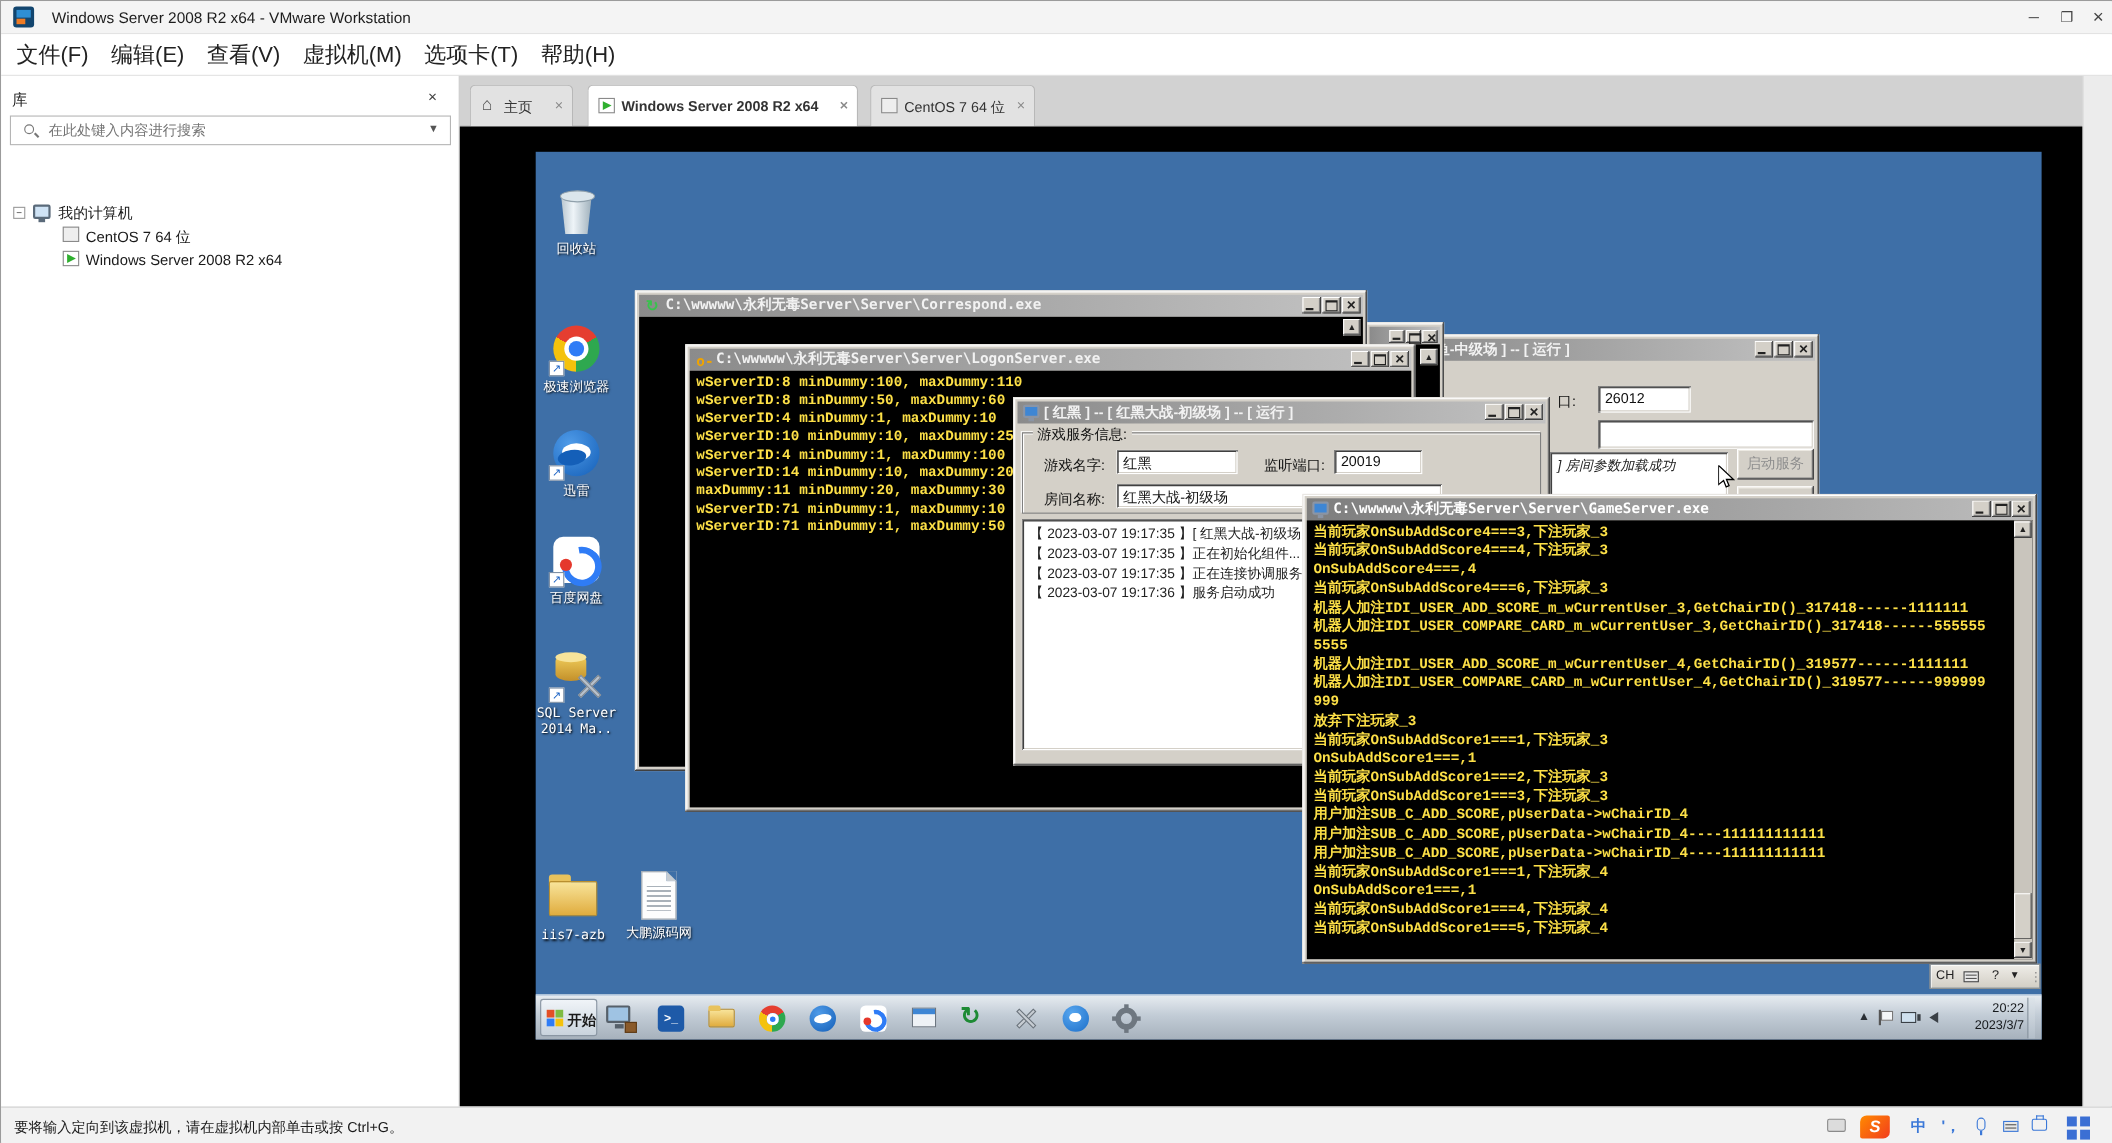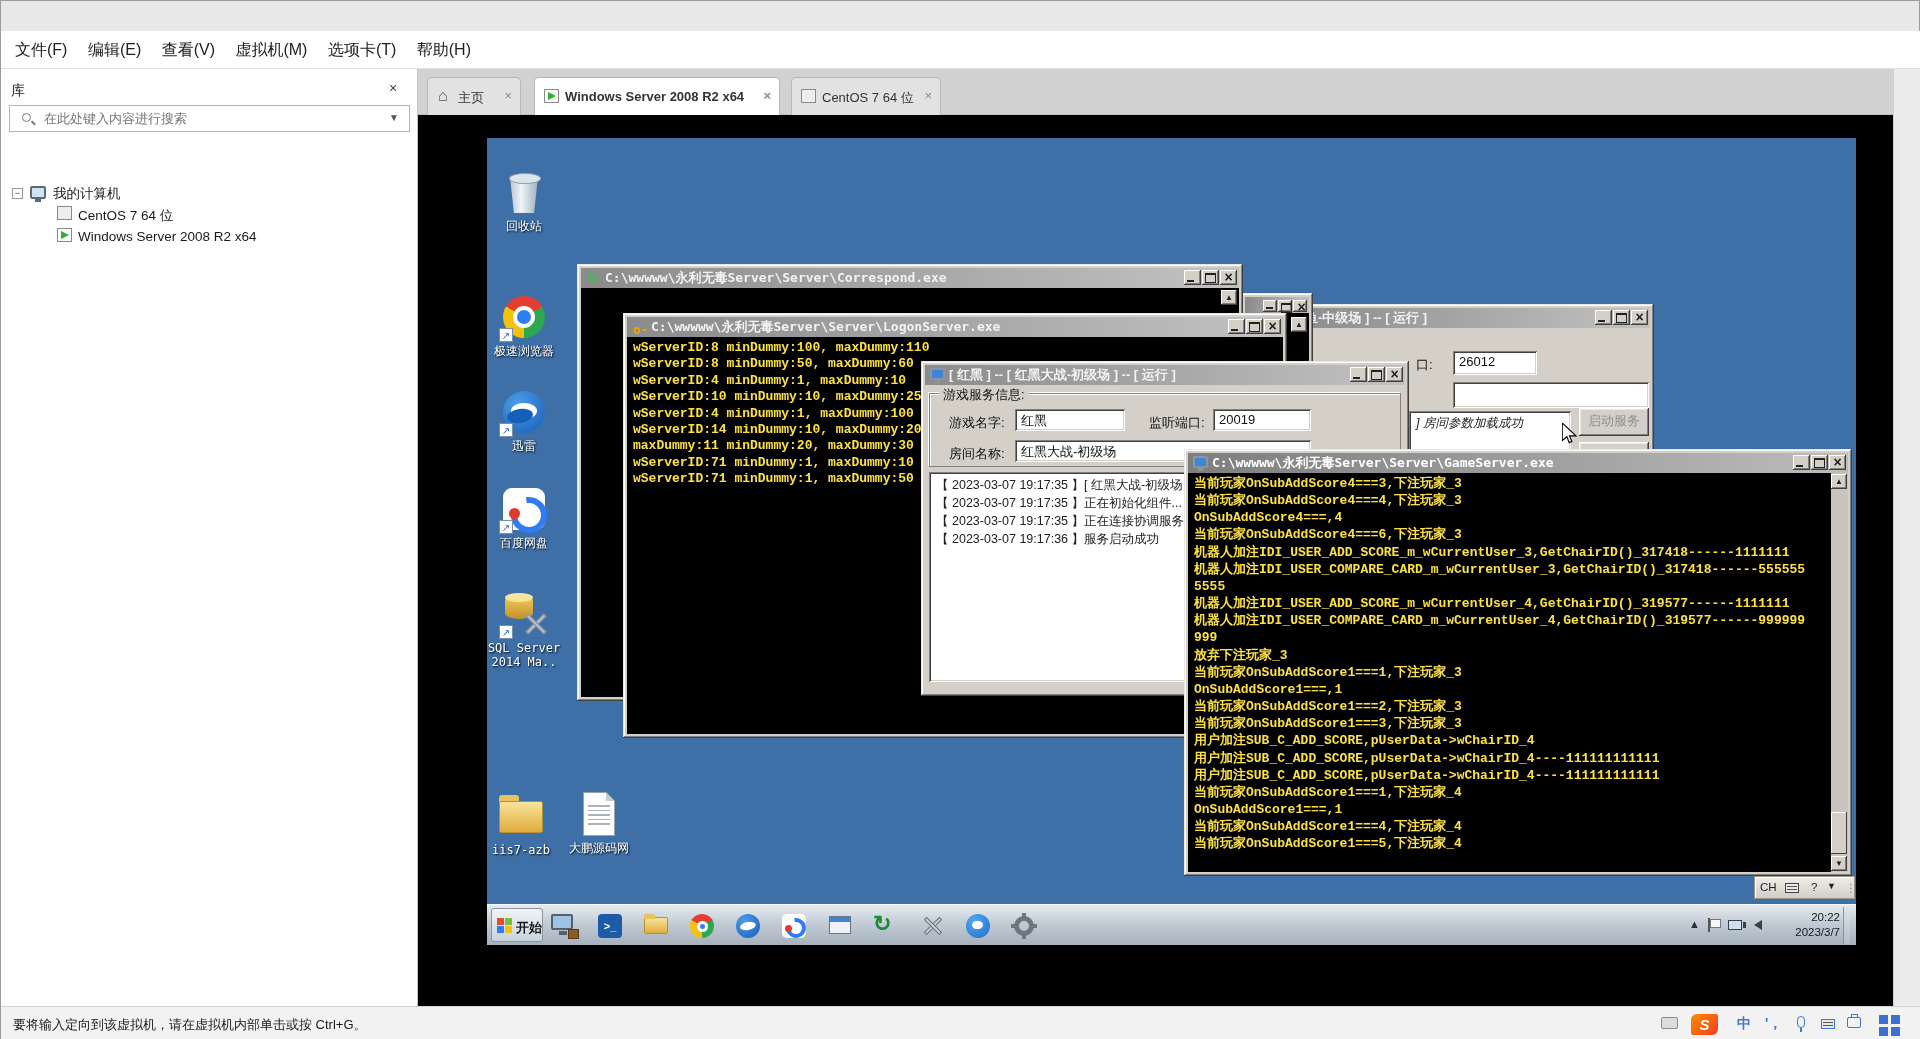--- a/index.html
+++ b/index.html
@@ -9,21 +9,21 @@
 
   
   #vm-titlebar { left:0; top:0; width:1920px; height:30px; background:#f4f4f4; border-bottom:1px solid #e3e3e3; }
   #vm-title-text { left:46px; top:7px; font-size:14px; color:#1c1c1c; }
   .vmw-logo { left:11px; top:5px; width:19px; height:19px; background:#12456e; border-radius:3px; }
   .vmw-logo:before { content:""; position:absolute; left:3px; top:3px; right:3px; bottom:9px; background:#2f8fd4; }
   .vmw-logo:after { content:""; position:absolute; left:3px; top:11px; right:8px; bottom:3px; background:#ef7b24; }
   .wc-btn { top:0; width:30px; height:30px; color:#444; font-size:13px; text-align:center; line-height:30px; }
 
   #vm-menubar { left:0; top:30px; width:1920px; height:38px; background:#ffffff; border-bottom:1px solid #e0e0e0; }
-  .menu-item { display:inline-block; padding:0 8px; font-size:16px; color:#222; line-height:38px; }
+  .menu-item { display:inline-block; padding:0 8px; font-size:20px; color:#222; line-height:38px; }
   .tb-sep { top:38px; width:1px; height:22px; background:#dcdcdc; }
   .pause-bars { top:42px; width:15px; height:15px; }
   .pause-bars i { position:absolute; top:0; width:5px; height:15px; background:#e87722; }
   .pause-bars i:first-child { left:0; } .pause-bars i:last-child { right:0; }
   .tb-caret { top:40px; font-size:10px; color:#666; }
   .tb-ico { top:38px; width:22px; height:22px; }
   .sq-ico { border:1.5px solid #7a7a7a; border-radius:2px; }
   .clock-ico { border:1.5px solid #5d7fa8; border-radius:50%; width:18px; height:18px; top:40px; }
   .clock-ico span { position:absolute; right:-4px; bottom:-5px; font-size:11px; font-weight:bold; }
   .layout-ico { top:41px; width:20px; height:16px; border:1.5px solid #7a7a7a; background:#fff; }
@@ -184,20 +184,27 @@
   .grid4 i:nth-child(1){left:0;top:0;} .grid4 i:nth-child(2){right:0;top:0;}
   .grid4 i:nth-child(3){left:0;bottom:0;} .grid4 i:nth-child(4){right:0;bottom:0;}
 
   .cursor-arrow { position:absolute; z-index:60; }
 </style>
 </head>
 <body>
 
 <div id="root">
 
+  <div class="abs" id="vm-titlebar">
+    <div class="abs vmw-logo"></div>
+    <div class="abs" id="vm-title-text">Windows Server 2008 R2 x64 - VMware Workstation</div>
+    <div class="abs wc-btn" style="left:1833px;">─</div>
+    <div class="abs wc-btn" style="left:1863px;">❐</div>
+    <div class="abs wc-btn" style="left:1893px; width:27px;">✕</div>
+  </div>
 
   <div class="abs" id="vm-menubar">
     <div style="position:absolute; left:6px; top:0;">
       <span class="menu-item">文件(F)</span>
       <span class="menu-item">编辑(E)</span>
       <span class="menu-item">查看(V)</span>
       <span class="menu-item">虚拟机(M)</span>
       <span class="menu-item">选项卡(T)</span>
       <span class="menu-item">帮助(H)</span>
     </div>
@@ -476,21 +483,21 @@
         <span class="ttext" style="font-family:'Liberation Sans',sans-serif;">[ 红黑 ] -- [ 红黑大战-初级场 ] -- [ 运行 ]</span>
         <span class="cbtns">
           <span class="cbtn min"></span><span class="cbtn max"></span><span class="cbtn close"></span>
         </span>
       </div>
       <div class="grpbox" style="left:8px; top:32px; width:472px; height:74px;"></div>
       <div class="grplbl" style="left:18px; top:25px;">游戏服务信息:</div>
       <div class="fld-lbl" style="left:28px; top:53px;">游戏名字:</div>
       <div class="fld-box sunken" style="left:94px; top:48px; width:110px; height:22px;">红黑</div>
       <div class="fld-lbl" style="left:228px; top:53px;">监听端口:</div>
-      <div class="fld-box sunken" style="left:292px; top:48px; width:98px; height:22px;">20019</div>
+      <div class="fld-box sunken" style="left:292px; top:48px; width:80px; height:22px;">20019</div>
       <div class="fld-lbl" style="left:28px; top:84px;">房间名称:</div>
       <div class="fld-box sunken" style="left:94px; top:79px; width:296px; height:22px;">红黑大战-初级场</div>
       <div class="loglist sunken" style="left:8px; top:111px; width:472px; height:210px;">
         <div style="margin-top:4px;">
 
         <div class="logline">【 2023-03-07 19:17:35 】[ 红黑大战-初级场</div>
             <div class="logline">【 2023-03-07 19:17:35 】正在初始化组件...</div>
             <div class="logline">【 2023-03-07 19:17:35 】正在连接协调服务器</div>
             <div class="logline">【 2023-03-07 19:17:36 】服务启动成功</div>
           </div>

